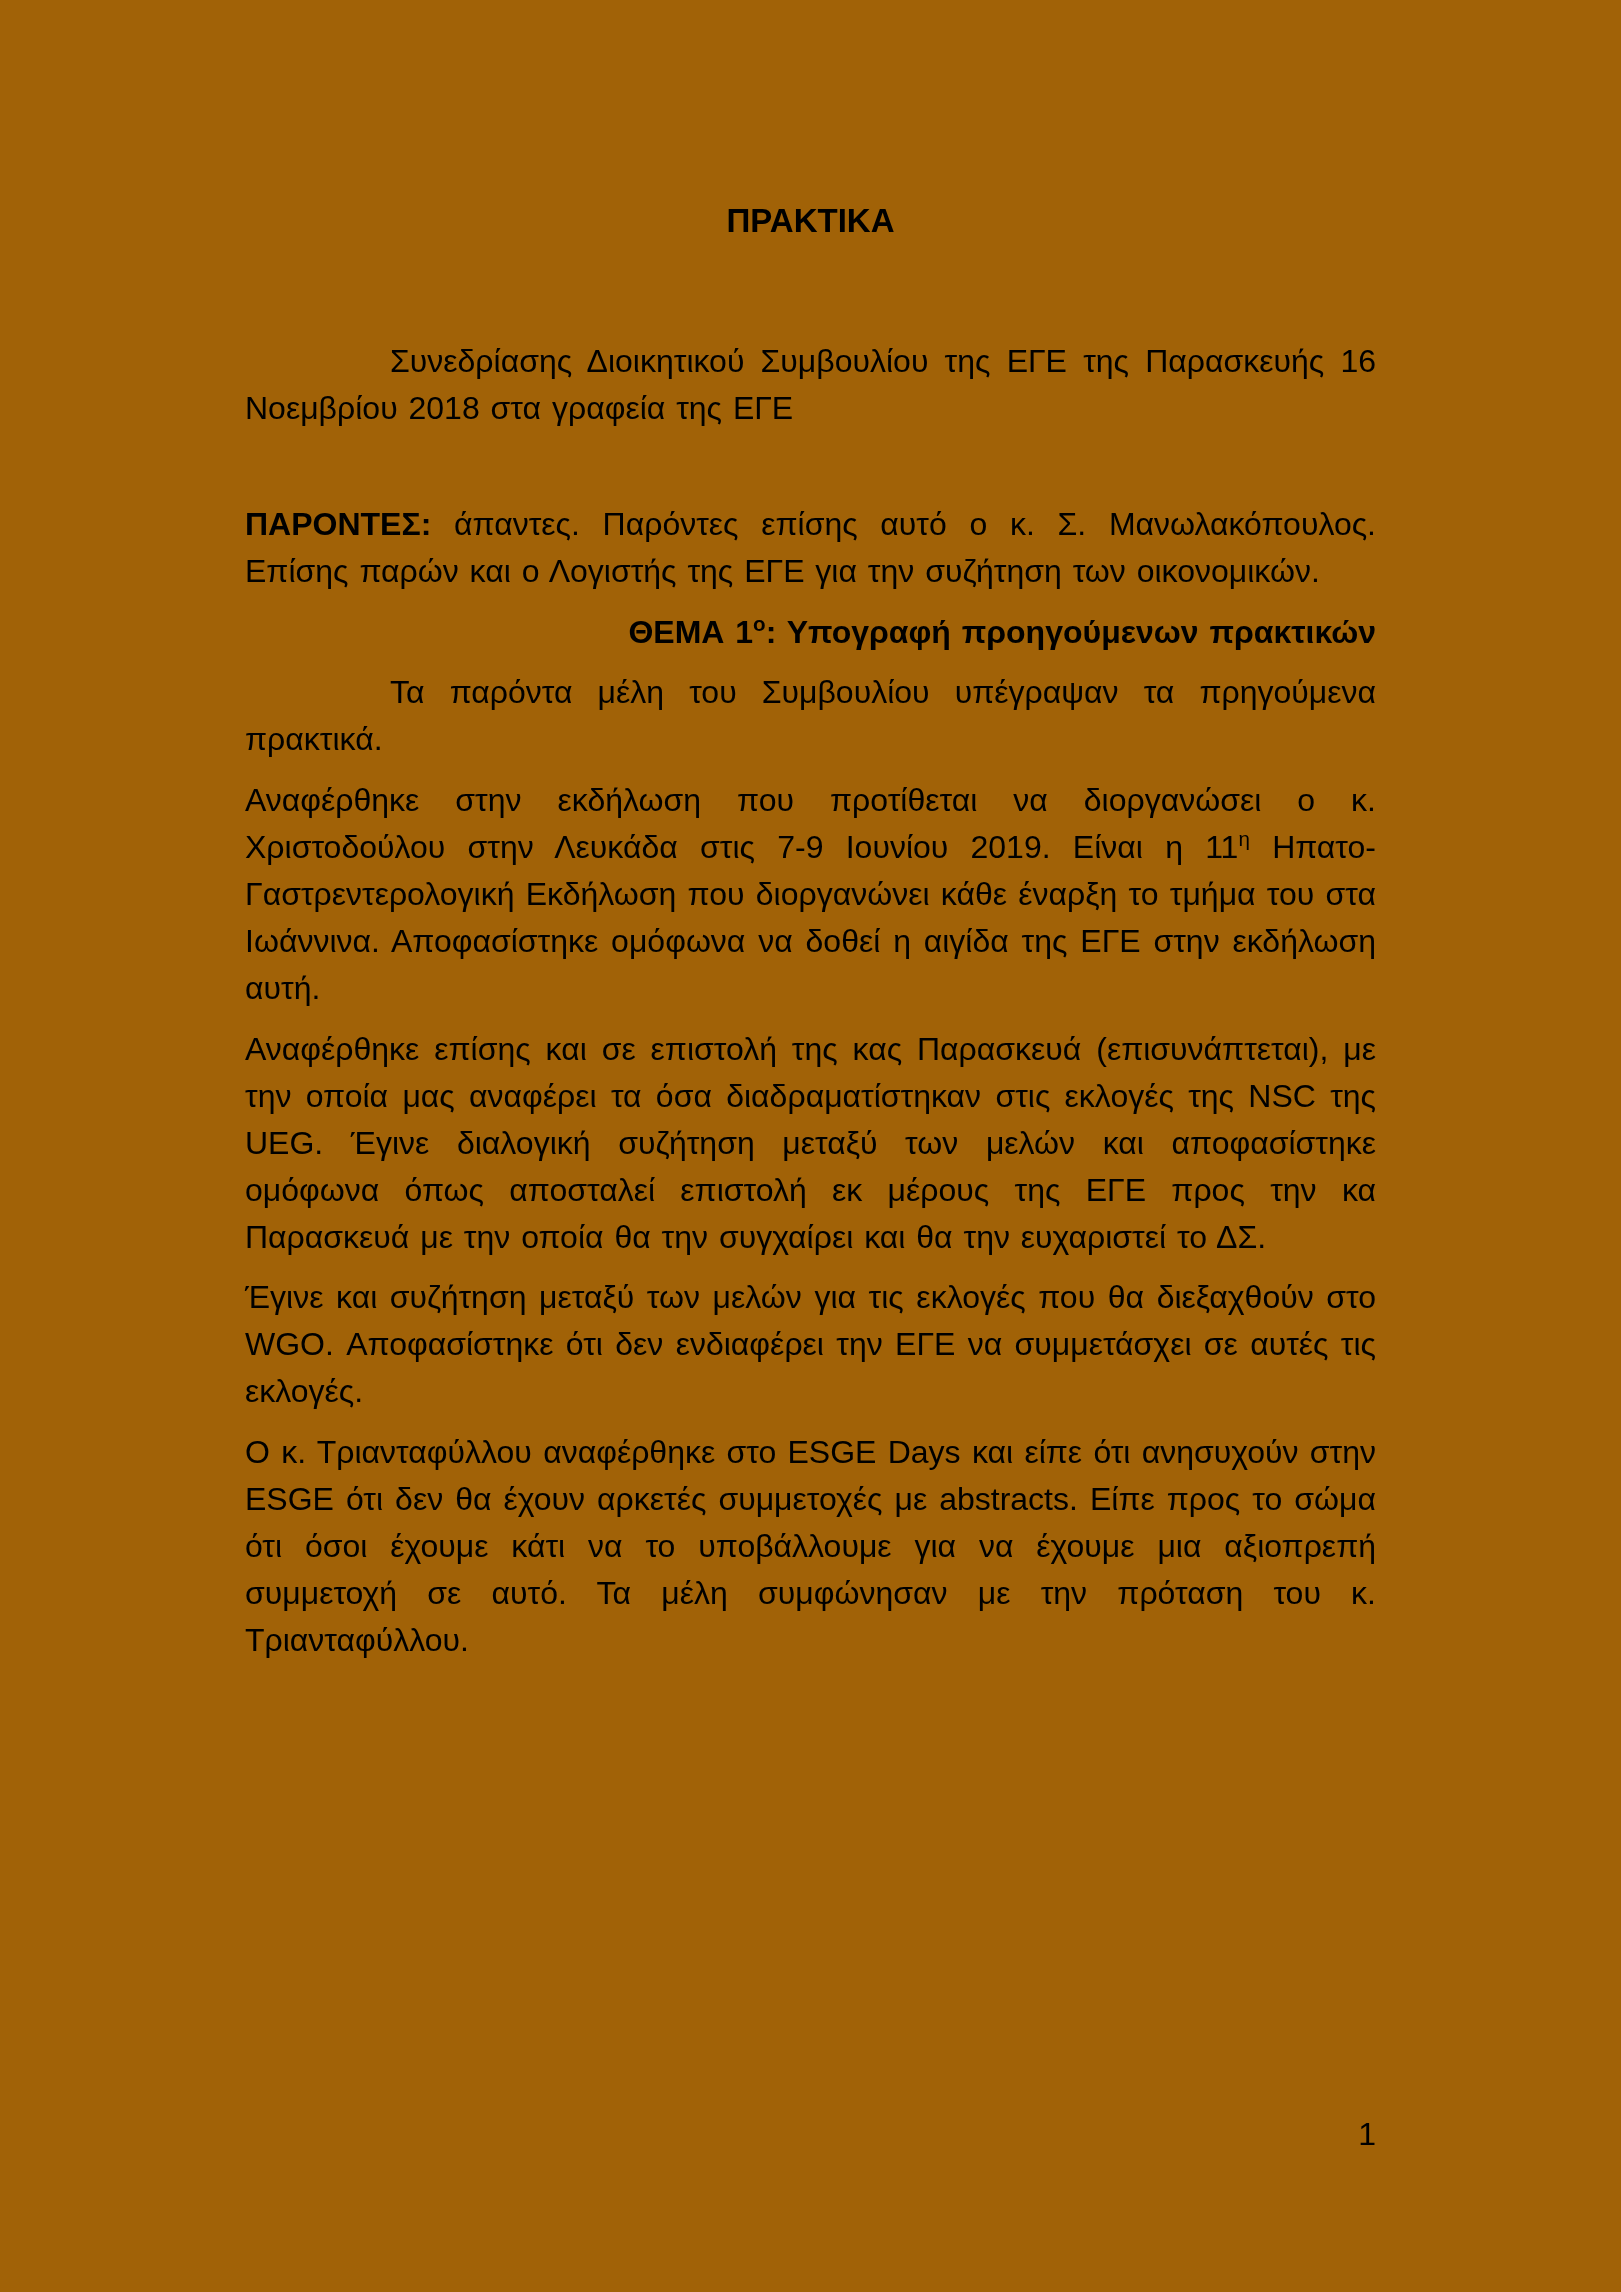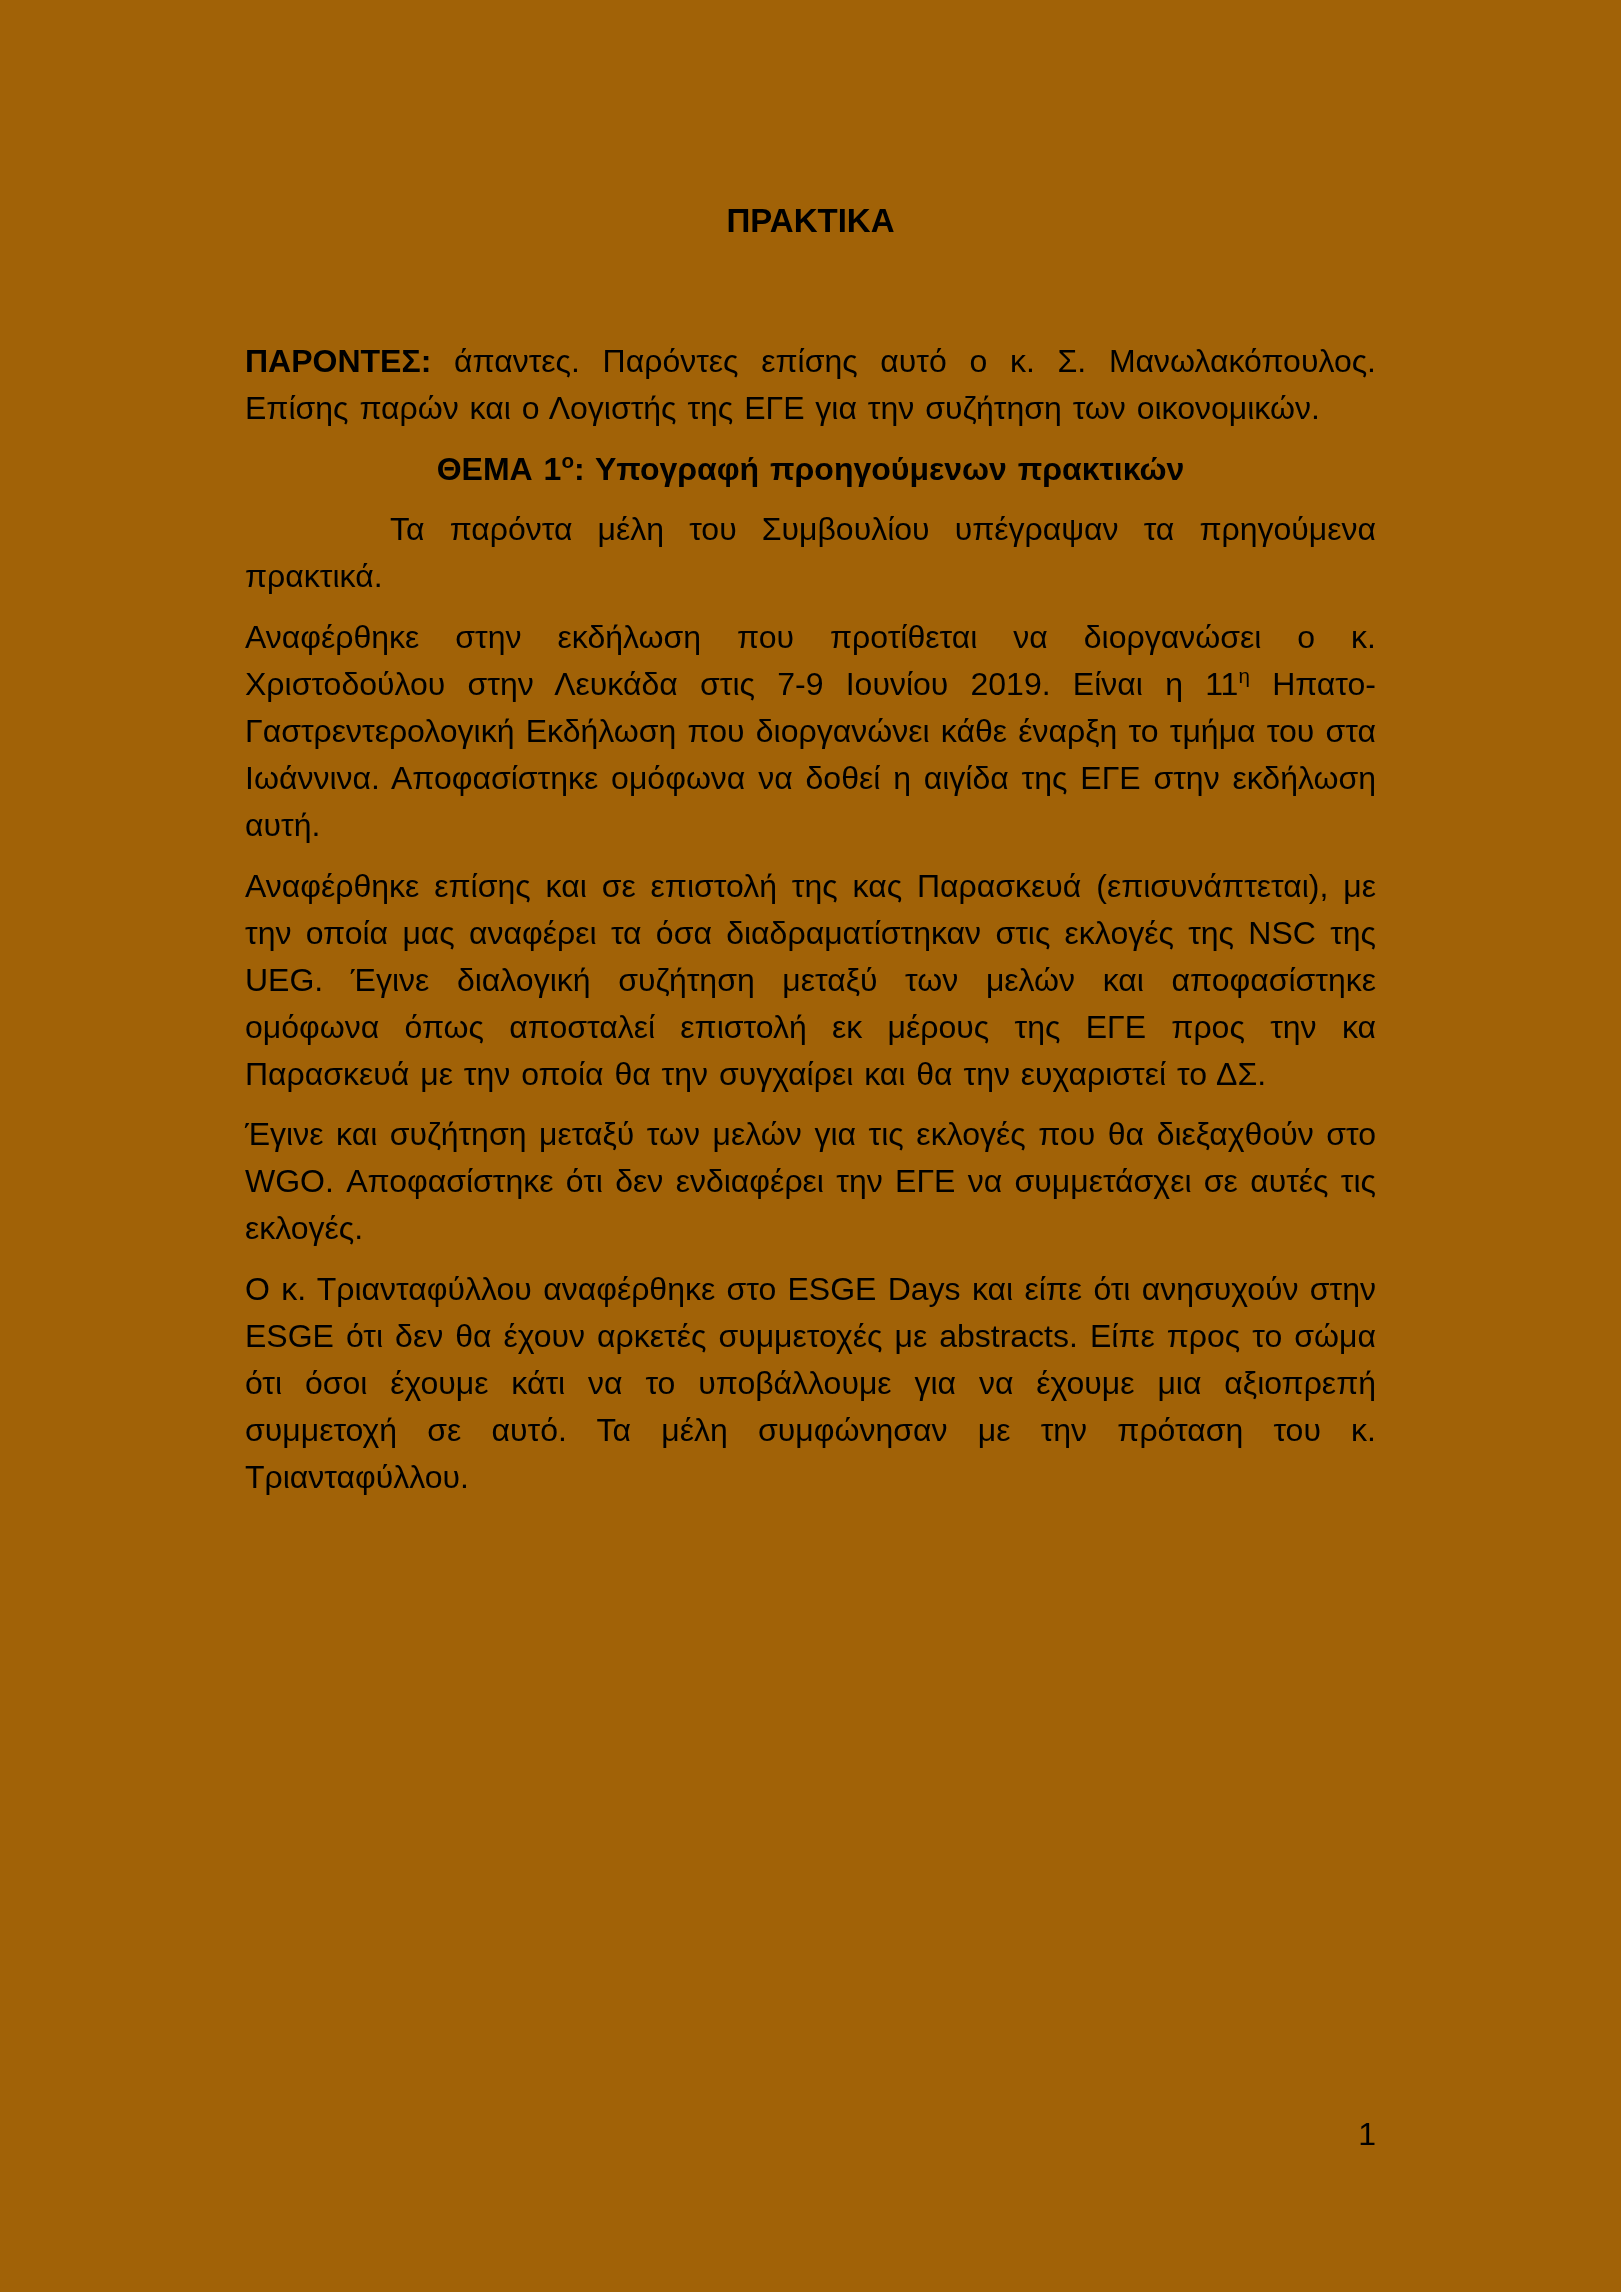--- a/index.html
+++ b/index.html
@@ -33,21 +33,21 @@
     word-spacing: 2px;
   }
   .para.indent {
     text-indent: 145px;
   }
   .para.intro {
     margin-bottom: 69px;
   }
   .para.heading {
     font-weight: bold;
-    text-align: center;
+    text-align: right;
   }
   .bold {
     font-weight: bold;
   }
   sup.ord {
     font-size: 20.6px;
     line-height: 0;
     vertical-align: super;
   }
   .page-number {
@@ -59,20 +59,21 @@
     text-align: right;
   }
 </style>
 </head>
 <body>
 
 <div class="page">
 
   <h1 class="doc-title">ΠΡΑΚΤΙΚΑ</h1>
 
+  <p class="para intro indent">Συνεδρίασης Διοικητικού Συμβουλίου της ΕΓΕ της Παρασκευής 16 Νοεμβρίου 2018 στα γραφεία της ΕΓΕ</p>
 
   <p class="para"><strong class="bold">ΠΑΡΟΝΤΕΣ:</strong><span> άπαντες. Παρόντες επίσης αυτό ο κ. Σ. Μανωλακόπουλος. Επίσης παρών και ο Λογιστής της ΕΓΕ για την συζήτηση των οικονομικών.</span></p>
 
   <p class="para heading"><span>ΘΕΜΑ 1</span><sup class="ord">ο</sup><span>: Υπογραφή προηγούμενων πρακτικών</span></p>
 
   <p class="para indent">Τα παρόντα μέλη του Συμβουλίου υπέγραψαν τα πρηγούμενα πρακτικά.</p>
 
 
   <p class="para"><span>Αναφέρθηκε στην εκδήλωση που προτίθεται να διοργανώσει ο κ. Χριστοδούλου στην Λευκάδα στις 7-9 Ιουνίου 2019. Είναι η 11</span><sup class="ord">η</sup><span> Ηπατο-Γαστρεντερολογική Εκδήλωση που διοργανώνει κάθε έναρξη το τμήμα του στα Ιωάννινα. Αποφασίστηκε ομόφωνα να δοθεί η αιγίδα της ΕΓΕ στην εκδήλωση αυτή.</span></p>
 

